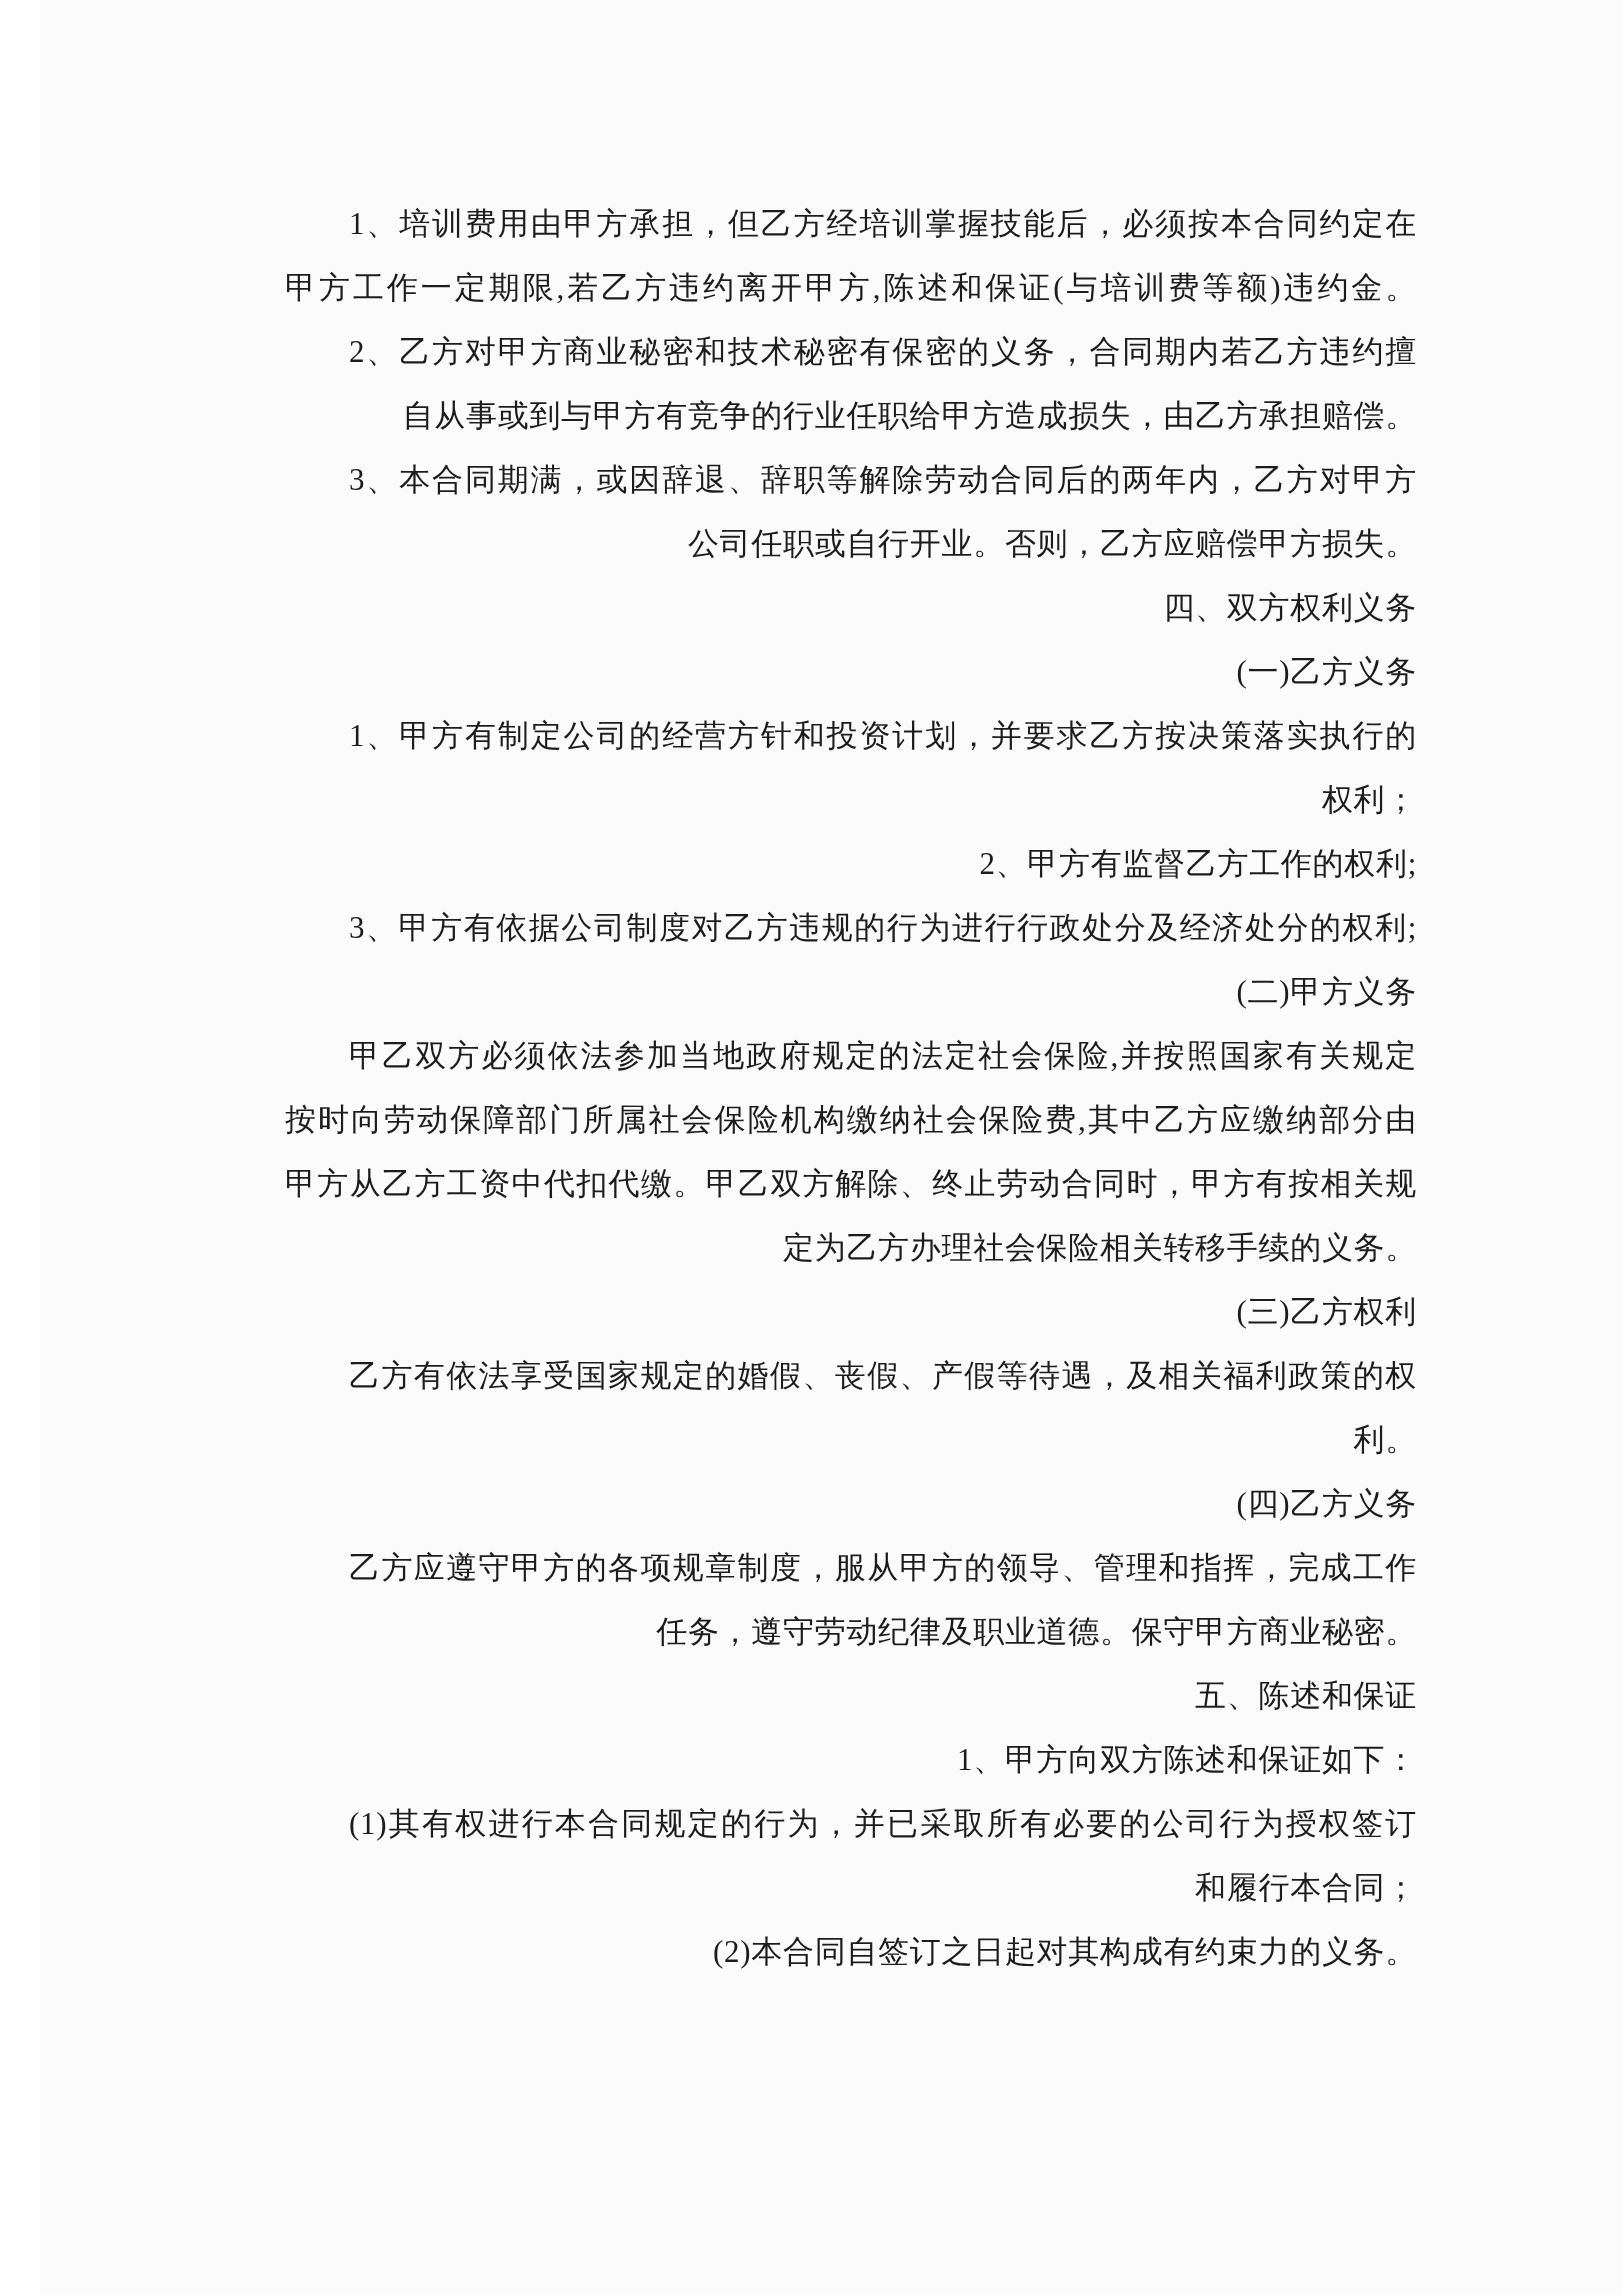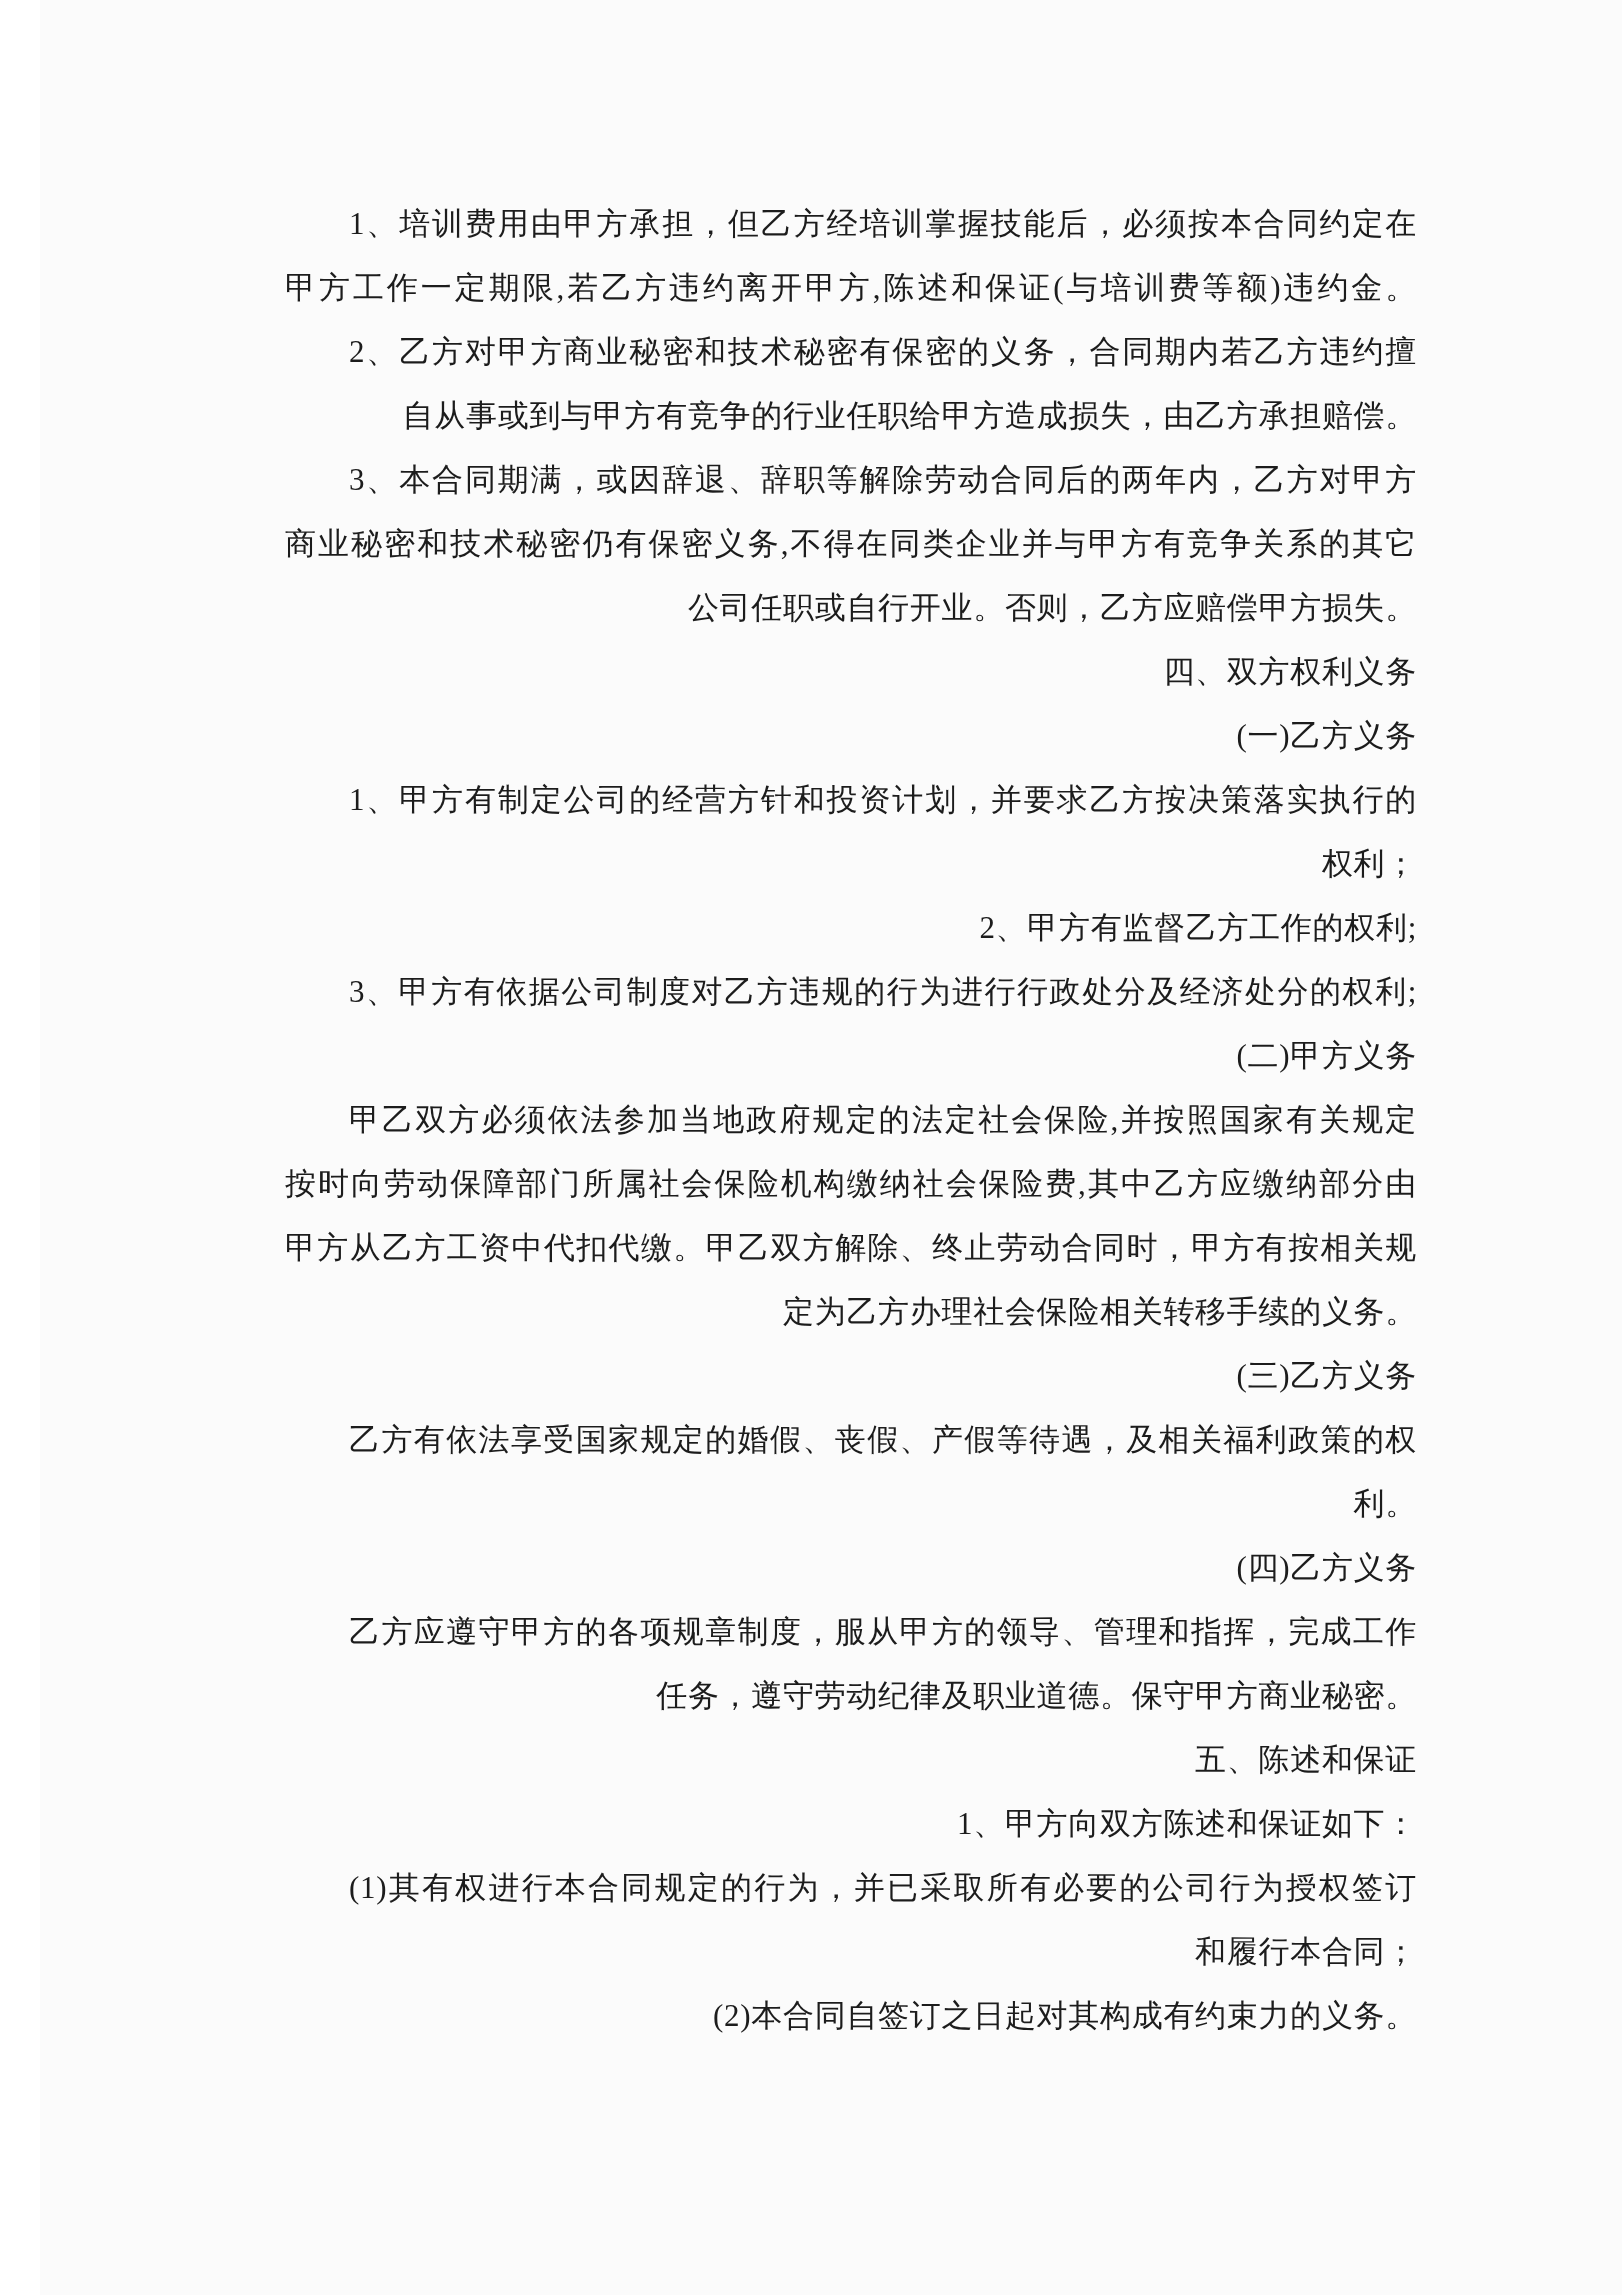--- a/index.html
+++ b/index.html
@@ -41,34 +41,33 @@
 </head>
 <body>
 
 <div class="page">
   <div class="textblock">
     <div class="line indent fill">1、培训费用由甲方承担，但乙方经培训掌握技能后，必须按本合同约定在</div>
     <div class="line fill">甲方工作一定期限,若乙方违约离开甲方,陈述和保证(与培训费等额)违约金。</div>
     <div class="line indent fill">2、乙方对甲方商业秘密和技术秘密有保密的义务，合同期内若乙方违约擅</div>
     <div class="line">自从事或到与甲方有竞争的行业任职给甲方造成损失，由乙方承担赔偿。</div>
     <div class="line indent fill">3、本合同期满，或因辞退、辞职等解除劳动合同后的两年内，乙方对甲方</div>
-    <div class="line fill">商业秘密和技术秘密仍有保密义务,不得在同类企业并与甲方有竞争关系的其它</div>
     <div class="line">公司任职或自行开业。否则，乙方应赔偿甲方损失。</div>
     <div class="line indent">四、双方权利义务</div>
     <div class="line indent">(一)乙方义务</div>
     <div class="line indent fill">1、甲方有制定公司的经营方针和投资计划，并要求乙方按决策落实执行的</div>
     <div class="line">权利；</div>
     <div class="line indent">2、甲方有监督乙方工作的权利;</div>
     <div class="line indent fill">3、甲方有依据公司制度对乙方违规的行为进行行政处分及经济处分的权利;</div>
     <div class="line indent">(二)甲方义务</div>
     <div class="line indent fill">甲乙双方必须依法参加当地政府规定的法定社会保险,并按照国家有关规定</div>
     <div class="line fill">按时向劳动保障部门所属社会保险机构缴纳社会保险费,其中乙方应缴纳部分由</div>
     <div class="line fill">甲方从乙方工资中代扣代缴。甲乙双方解除、终止劳动合同时，甲方有按相关规</div>
     <div class="line">定为乙方办理社会保险相关转移手续的义务。</div>
-    <div class="line indent">(三)乙方义务</div>
+    <div class="line indent">(三)乙方权利</div>
     <div class="line indent fill">乙方有依法享受国家规定的婚假、丧假、产假等待遇，及相关福利政策的权</div>
     <div class="line">利。</div>
     <div class="line indent">(四)乙方义务</div>
     <div class="line indent fill">乙方应遵守甲方的各项规章制度，服从甲方的领导、管理和指挥，完成工作</div>
     <div class="line">任务，遵守劳动纪律及职业道德。保守甲方商业秘密。</div>
     <div class="line indent">五、陈述和保证</div>
     <div class="line indent">1、甲方向双方陈述和保证如下：</div>
     <div class="line indent fill">(1)其有权进行本合同规定的行为，并已采取所有必要的公司行为授权签订</div>
     <div class="line">和履行本合同；</div>
     <div class="line indent">(2)本合同自签订之日起对其构成有约束力的义务。</div>

